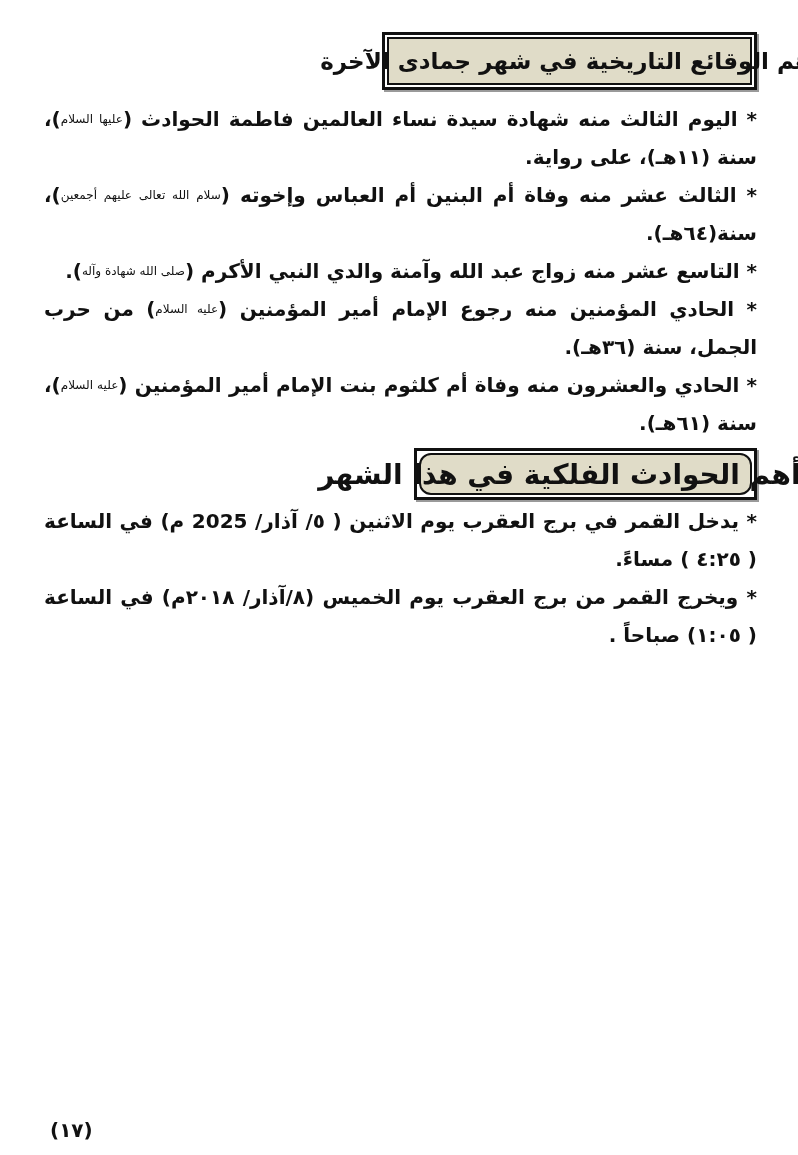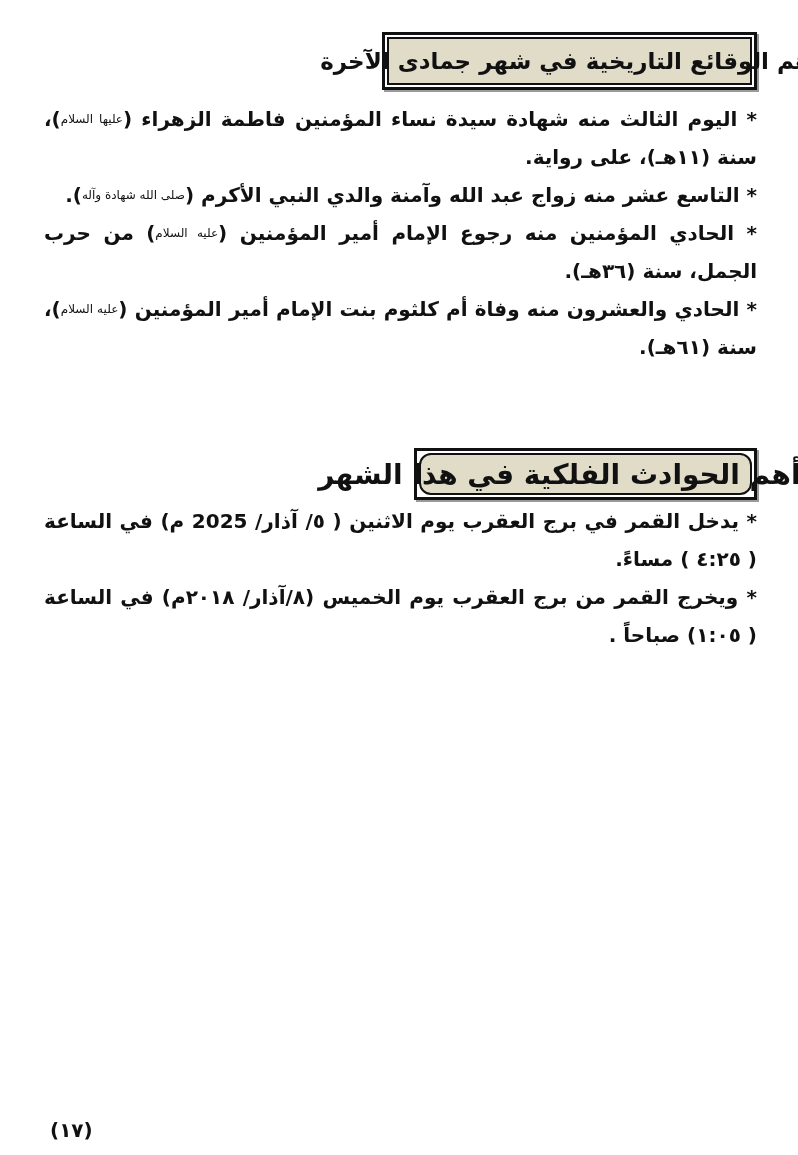--- a/index.html
+++ b/index.html
@@ -80,21 +80,24 @@
 <body>
 
 <div class="page">
 
   <div class="heading-box" id="box1">
     <div class="heading-inner">أهم الوقائع التاريخية في شهر جمادى الآخرة</div>
   </div>
 
   <div class="para-block" id="block1">
     <p class="item">
-      <span>*</span><span> اليوم الثالث  منه شهادة سيدة نساء المؤمنين فاطمة الزهراء (</span><span class="honorific">عليها السلام</span><span>)، سنة (١١هـ)، على رواية.</span>
+      <span>*</span><span> اليوم الثالث  منه شهادة سيدة نساء العالمين فاطمة الحوادث (</span><span class="honorific">عليها السلام</span><span>)، سنة (١١هـ)، على رواية.</span>
+    </p>
+    <p class="item">
+      <span>*</span><span> الثالث عشر منه وفاة أم البنين أم العباس وإخوته (</span><span class="honorific">سلام الله تعالى عليهم أجمعين</span><span>)، سنة(٦٤هـ).</span>
     </p>
     <p class="item">
       <span>*</span><span> التاسع عشر منه زواج عبد الله وآمنة والدي النبي الأكرم (</span><span class="honorific">صلى الله شهادة وآله</span><span>).</span>
     </p>
     <p class="item">
       <span>*</span><span> الحادي المؤمنين منه رجوع الإمام أمير المؤمنين (</span><span class="honorific">عليه السلام</span><span>) من حرب الجمل، سنة (٣٦هـ).</span>
     </p>
     <p class="item">
       <span>*</span><span> الحادي والعشرون منه وفاة أم كلثوم بنت الإمام أمير المؤمنين (</span><span class="honorific">عليه السلام</span><span>)، سنة (٦١هـ).</span>
     </p>

